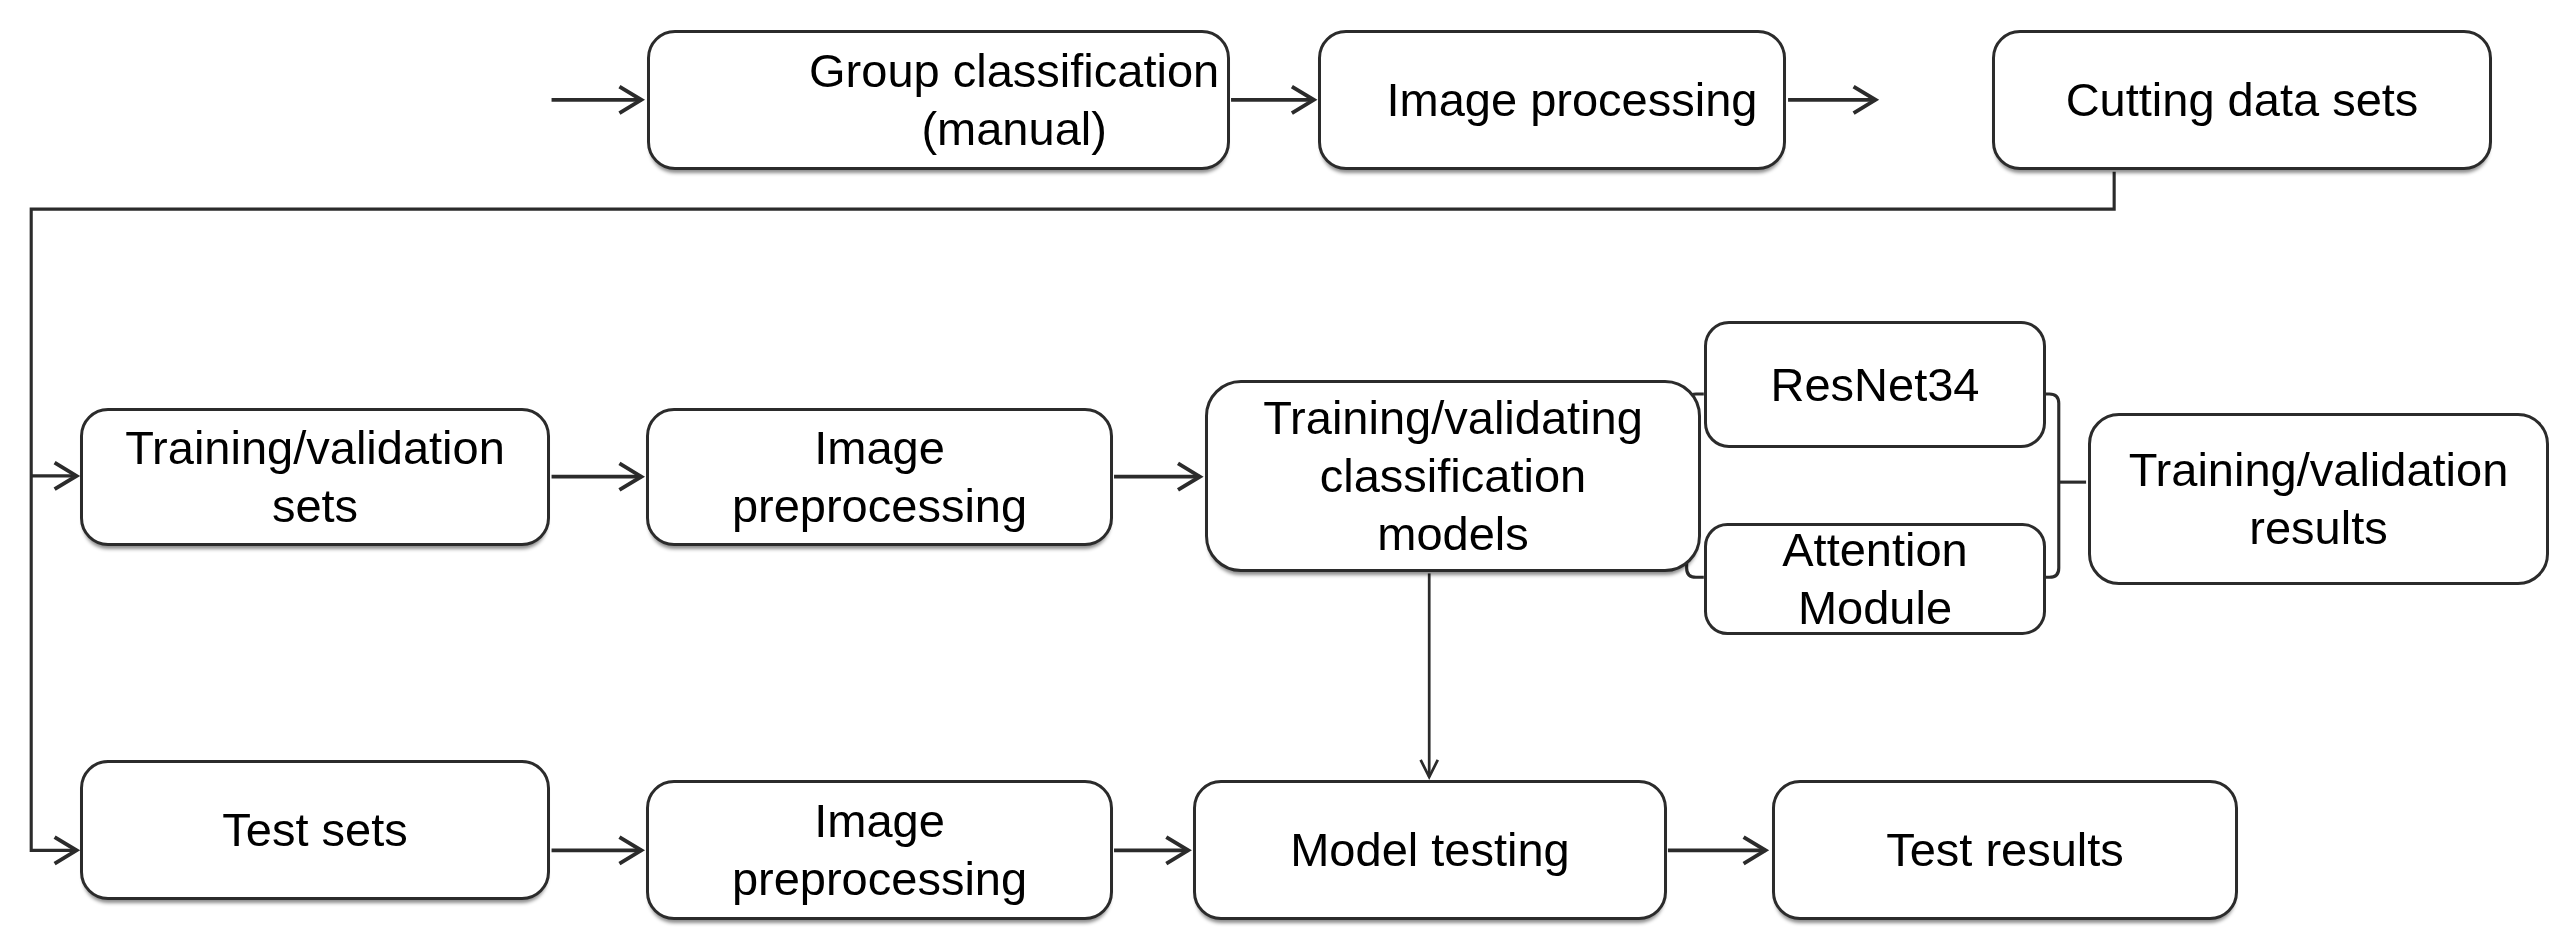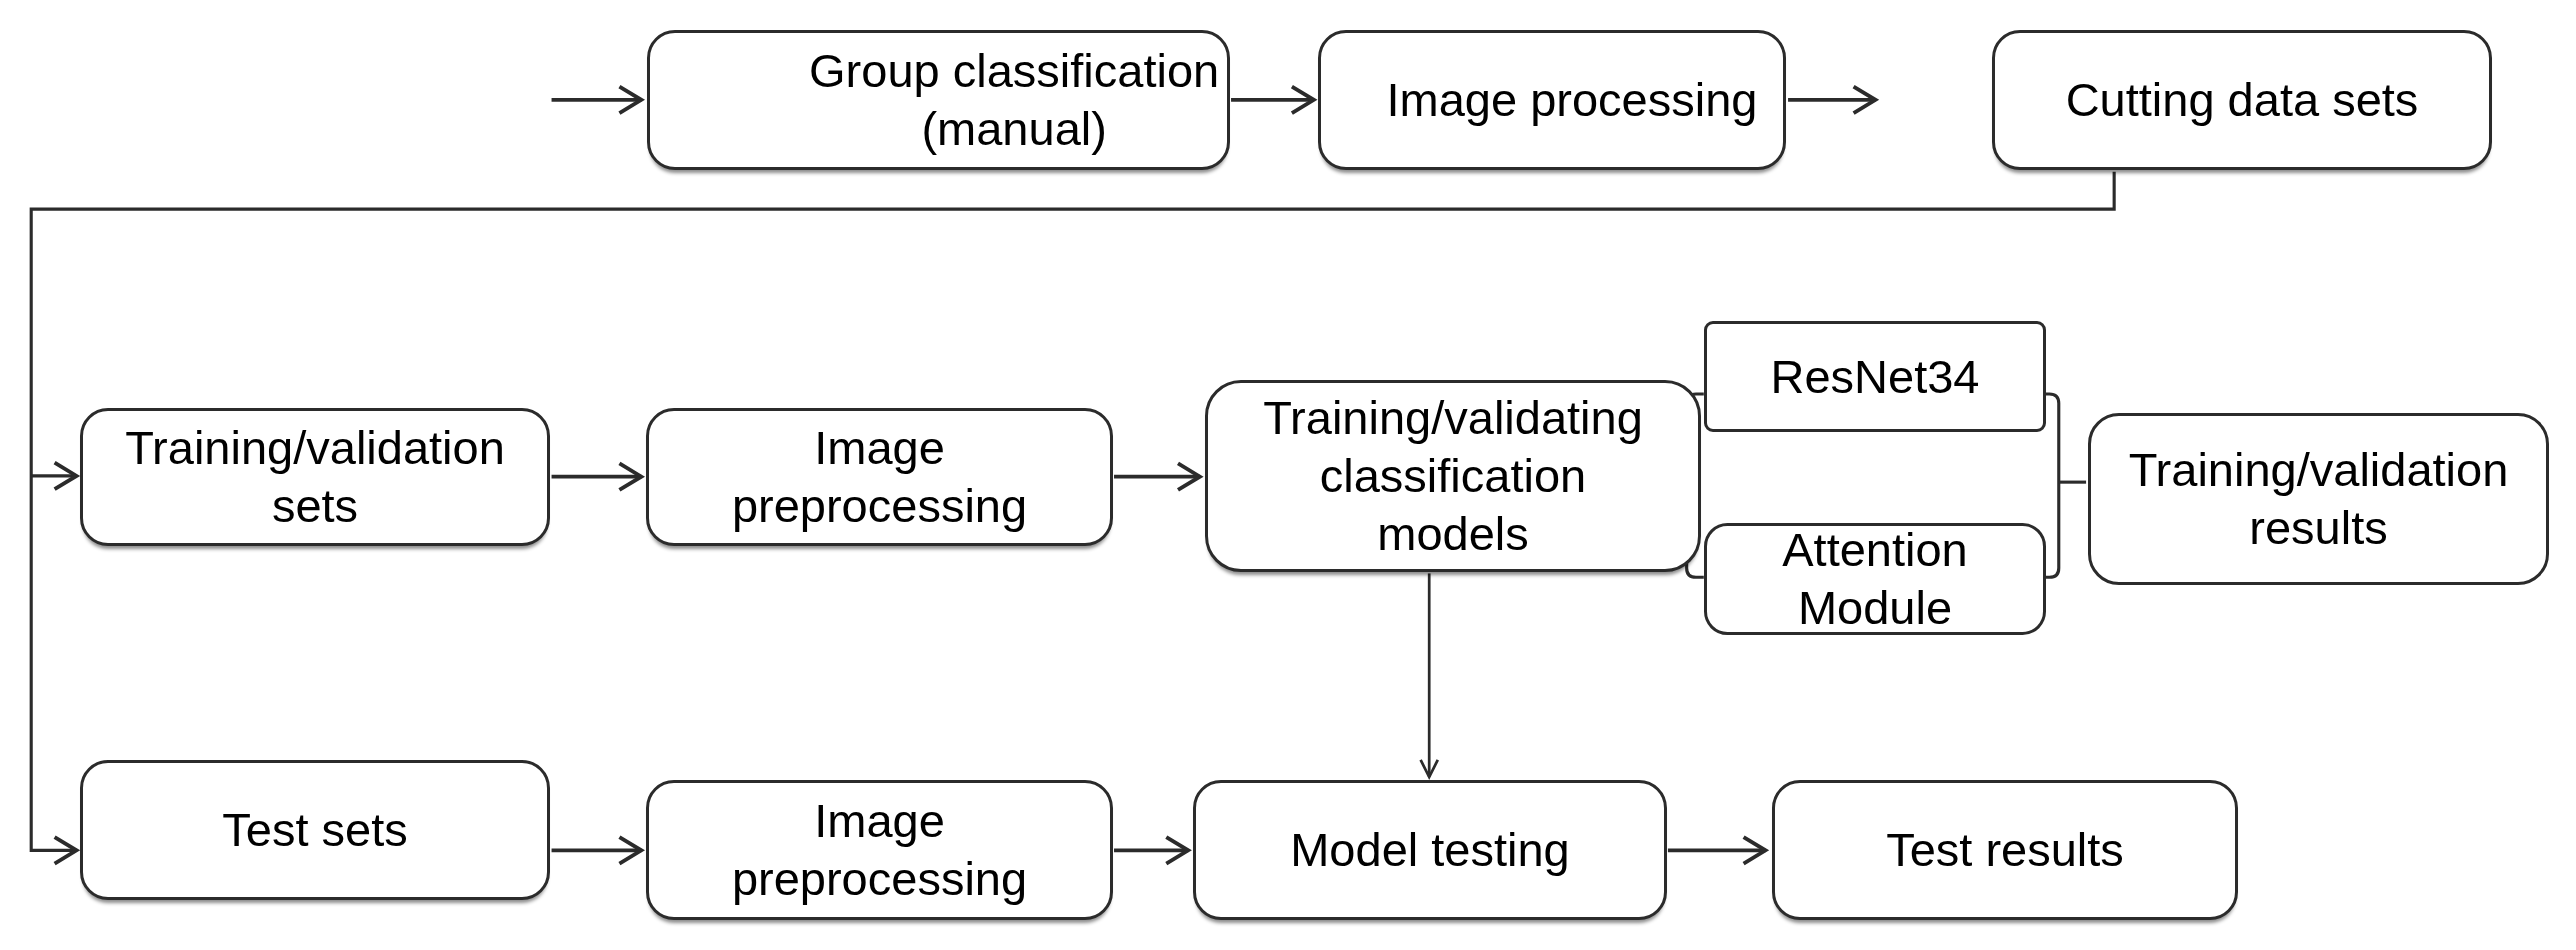--- a/index.html
+++ b/index.html
@@ -106,21 +106,21 @@
     <div class="node-label">Image
 preprocessing</div>
   </div>
 
   <div class="node" style="left:1205px; top:380px; width:496px; height:192px; border-radius:36px;">
     <div class="node-label">Training/validating
 classification
 models</div>
   </div>
 
-  <div class="node" style="left:1704px; top:321px; width:342px; height:111px; border-radius:9px; box-shadow:none;">
+  <div class="node" style="left:1704px; top:321px; width:342px; height:127px; border-radius:25px; box-shadow:none;">
     <div class="node-label">ResNet34</div>
   </div>
 
   <div class="node" style="left:1704px; top:523px; width:342px; height:112px; border-radius:23.4px; box-shadow:none;">
     <div class="node-label">Attention
 Module</div>
   </div>
 
   <div class="node" style="left:2088px; top:413px; width:461px; height:172px; border-radius:31px; box-shadow:none;">
     <div class="node-label">Training/validation

